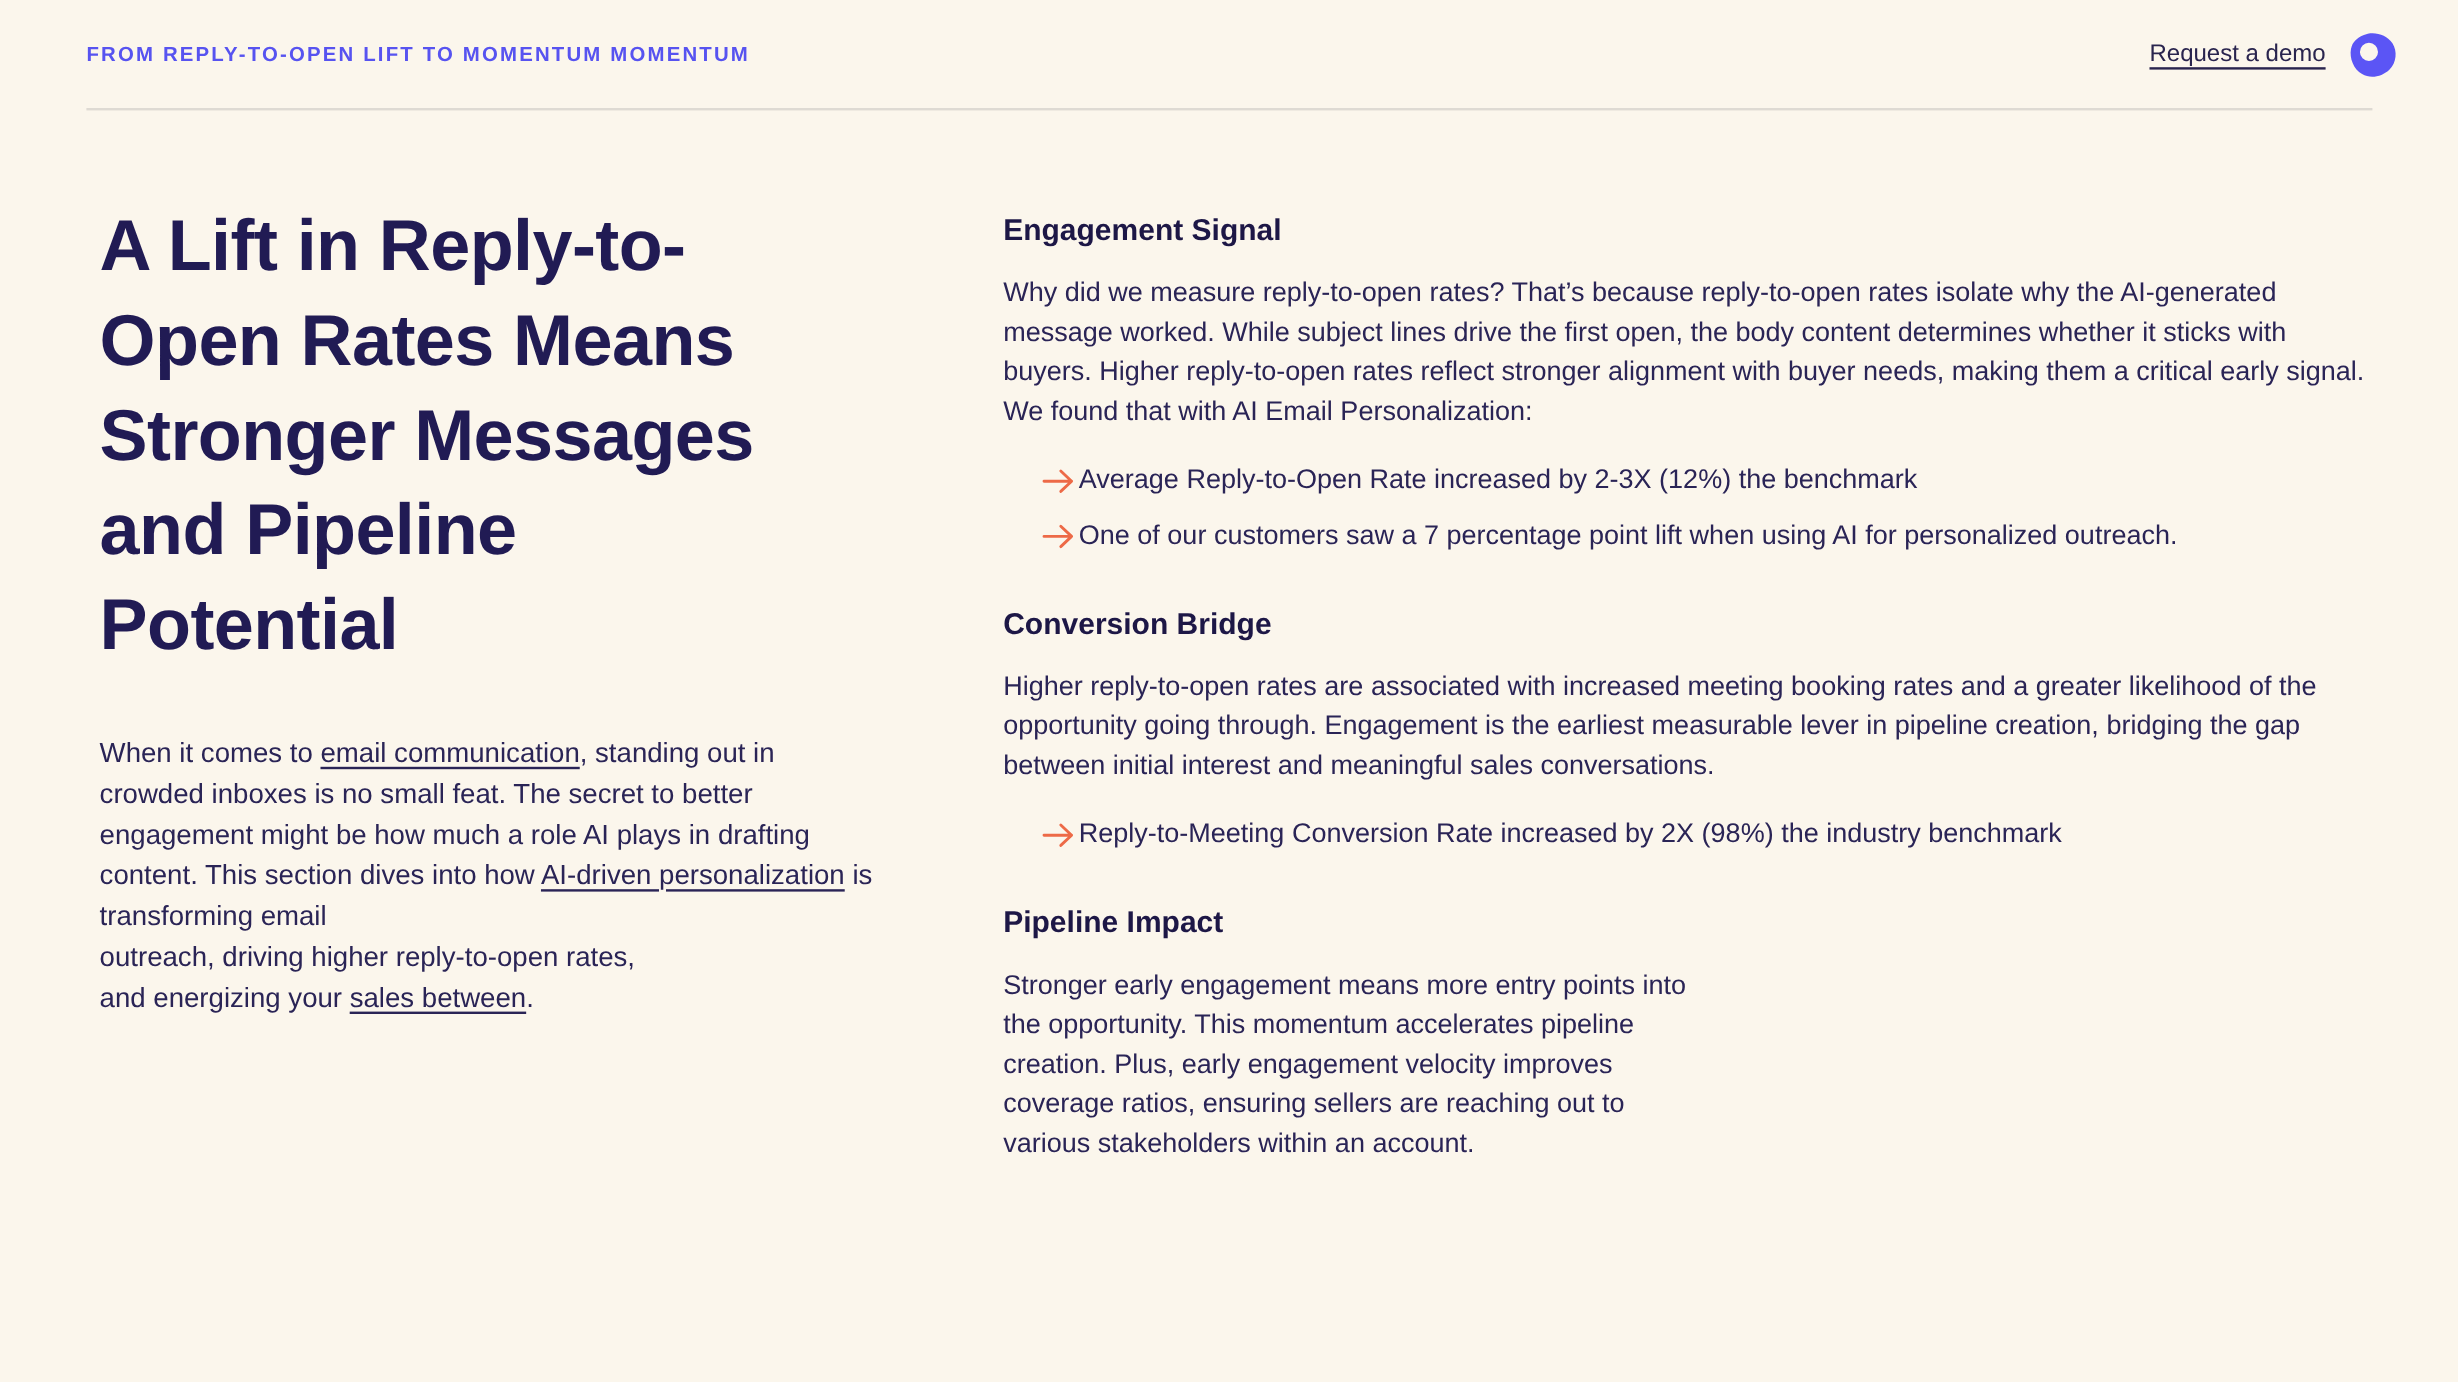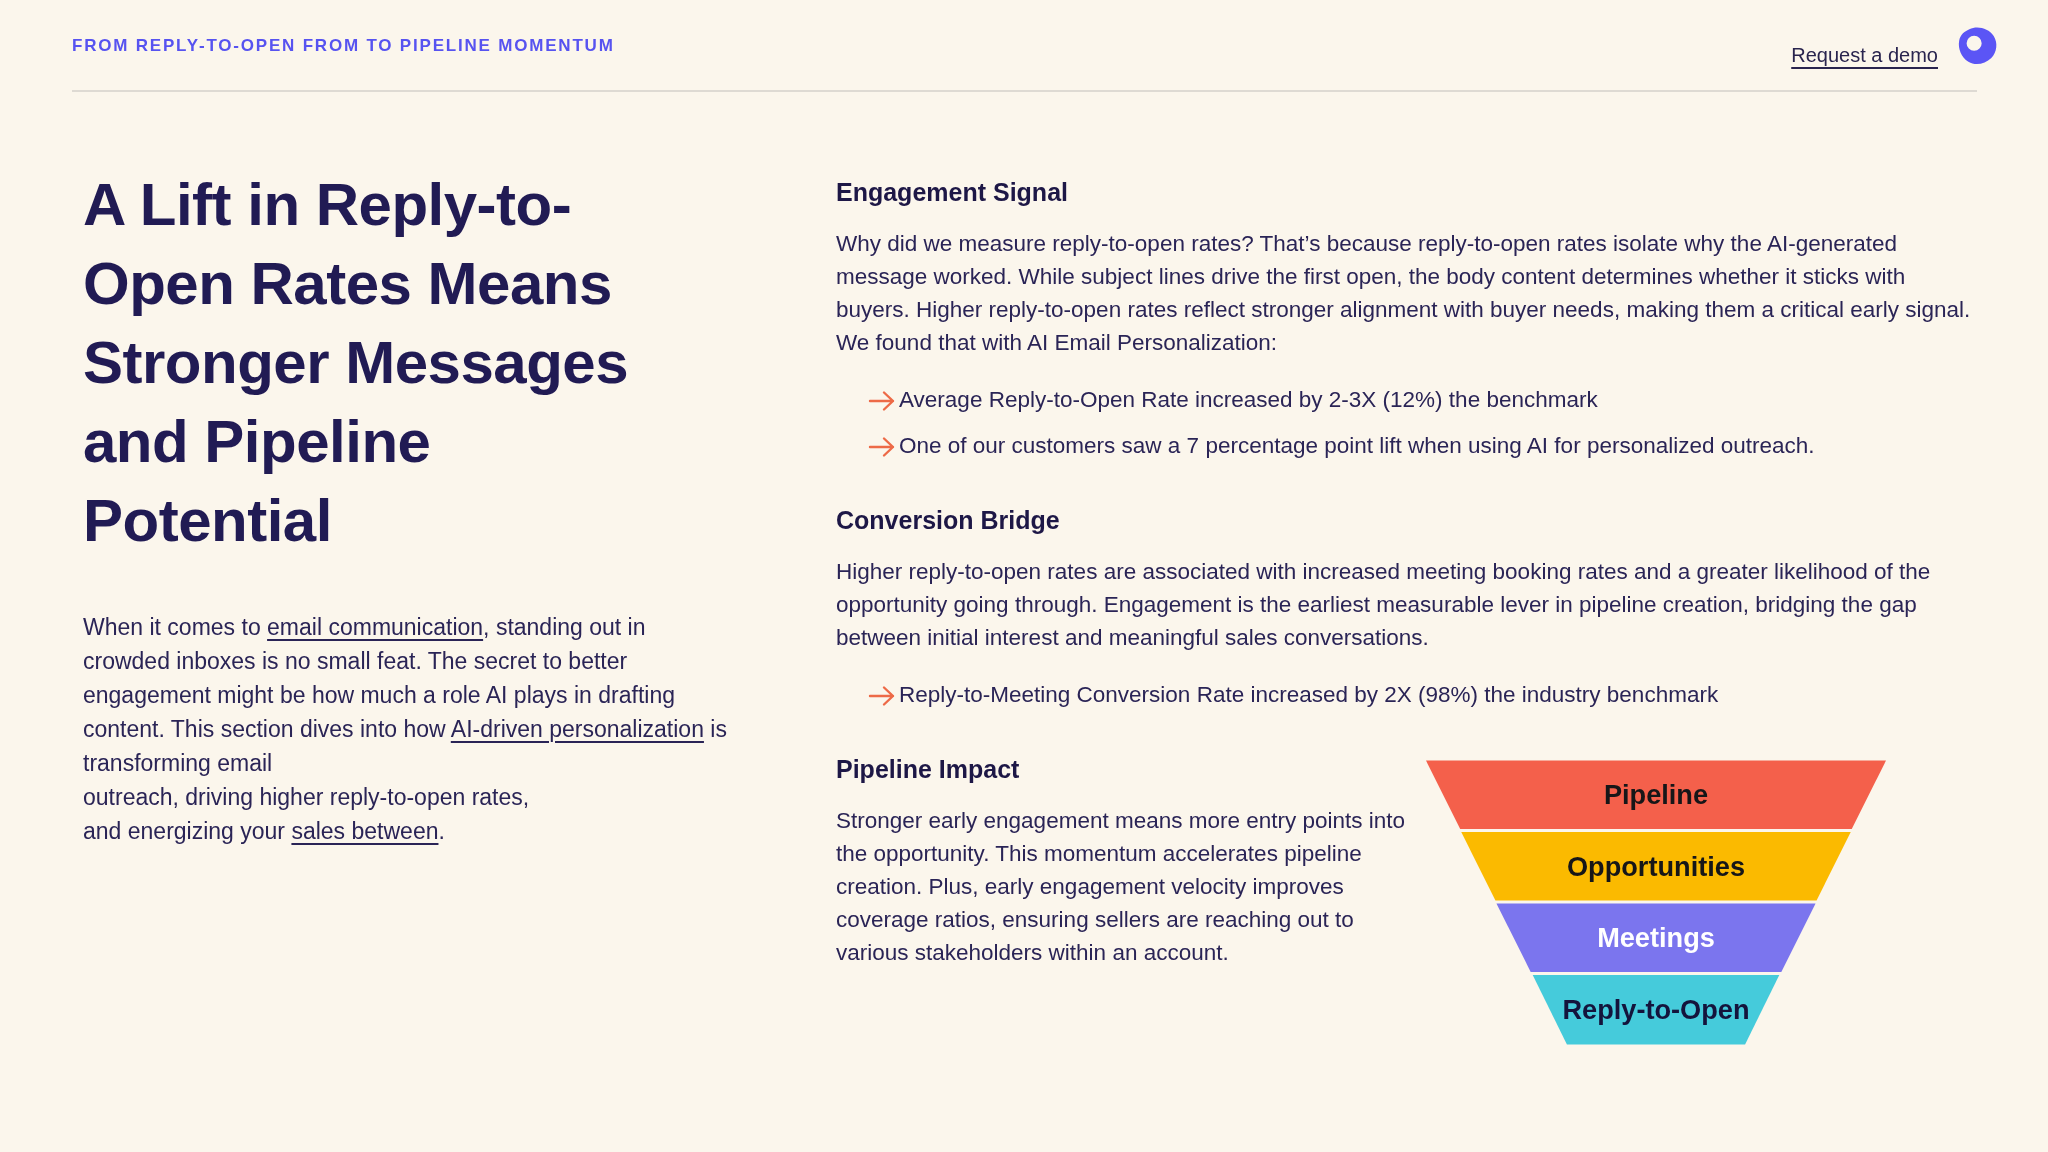--- a/index.html
+++ b/index.html
@@ -14,21 +14,21 @@
   
   .header {
     position:absolute; top:0; left:0; width:2048px; height:91px;
     display:flex; align-items:center; justify-content:space-between;
     padding:0 50px 0 72px;
   }
   .eyebrow {
     color:#5753F0; font-weight:bold; font-size:17px;
     letter-spacing:1.8px;
   }
-  .header-right { display:flex; align-items:flex-end; gap:18px; }
+  .header-right { display:flex; align-items:center; gap:18px; }
   .demo-link {
     font-size:20px; color:#29244E; text-decoration:underline;
     text-underline-offset:5px; text-decoration-thickness:1.5px; cursor:pointer;
   }
   .logo { width:42px; height:42px; display:block; cursor:pointer; }
   .divider {
     position:absolute; top:90px; left:72px; width:1905px; height:2px;
     background:#DEDAD3; border:none;
   }
   
@@ -66,21 +66,21 @@
   .funnel-wrap { margin-left:5px; margin-top:5px; }
   .funnel-label {
     font-family:"Liberation Sans", sans-serif;
     font-size:27px; font-weight:bold;
   }
 </style>
 </head>
 <body>
 
 <header class="header">
-  <div class="eyebrow">FROM REPLY-TO-OPEN FROM TO PIPELINE MOMENTUM</div>
+  <div class="eyebrow">FROM REPLY-TO-OPEN LIFT TO MOMENTUM MOMENTUM</div>
   <div class="header-right">
     <a class="demo-link">Request a demo</a>
     <svg class="logo" viewBox="0 0 44 44">
       <path fill="#5B55F5" fill-rule="evenodd" d="M14 4.5 C 22.5 0.5 34 3.5 39.5 11.5 C 44 18.5 43 28.5 37 34.5 C 30.5 40.8 20.5 43 13 38.5 C 5.5 34 1.8 24.5 3.3 16.5 C 4.6 10 8.5 7 14 4.5 Z M 19 11.2 A 7.9 7.9 0 1 0 19 27 A 7.9 7.9 0 1 0 19 11.2 Z"></path>
     </svg>
   </div>
 </header>
 <hr class="divider">
 
 <section class="col-left">
@@ -126,27 +126,15 @@
         <span>Reply-to-Meeting Conversion Rate increased by 2X (98%) the industry benchmark</span>
       </li>
     </ul>
   </div>
 
   <div class="pipeline-section">
     <div class="pipeline-text">
       <h3 class="section-heading">Pipeline Impact</h3>
       <p class="section-body">Stronger early engagement means more entry points into the opportunity. This momentum accelerates pipeline creation. Plus, early engagement velocity improves coverage ratios, ensuring sellers are reaching out to various stakeholders within an account.</p>
     </div>
-    <div class="funnel-wrap">
-      <svg width="460" height="285" viewBox="0 0 457 282">
-        <polygon points="0,0 457,0 423,68 34,68" fill="#F4604B"></polygon>
-        <polygon points="35,71 422,71 388,139 69,139" fill="#FBBA00"></polygon>
-        <polygon points="70,142 387,142 353,210 104,210" fill="#7B75EE"></polygon>
-        <polygon points="106,213 351,213 317,282 140,282" fill="#45CBDB"></polygon>
-        <text class="funnel-label" x="228.5" y="34" text-anchor="middle" dominant-baseline="central" fill="#161618">Pipeline</text>
-        <text class="funnel-label" x="228.5" y="105" text-anchor="middle" dominant-baseline="central" fill="#161618">Opportunities</text>
-        <text class="funnel-label" x="228.5" y="176" text-anchor="middle" dominant-baseline="central" fill="#FFFFFF">Meetings</text>
-        <text class="funnel-label" x="228.5" y="247" text-anchor="middle" dominant-baseline="central" fill="#14143C">Reply-to-Open</text>
-      </svg>
-    </div>
   </div>
 
 </section>
 
 </body></html>

